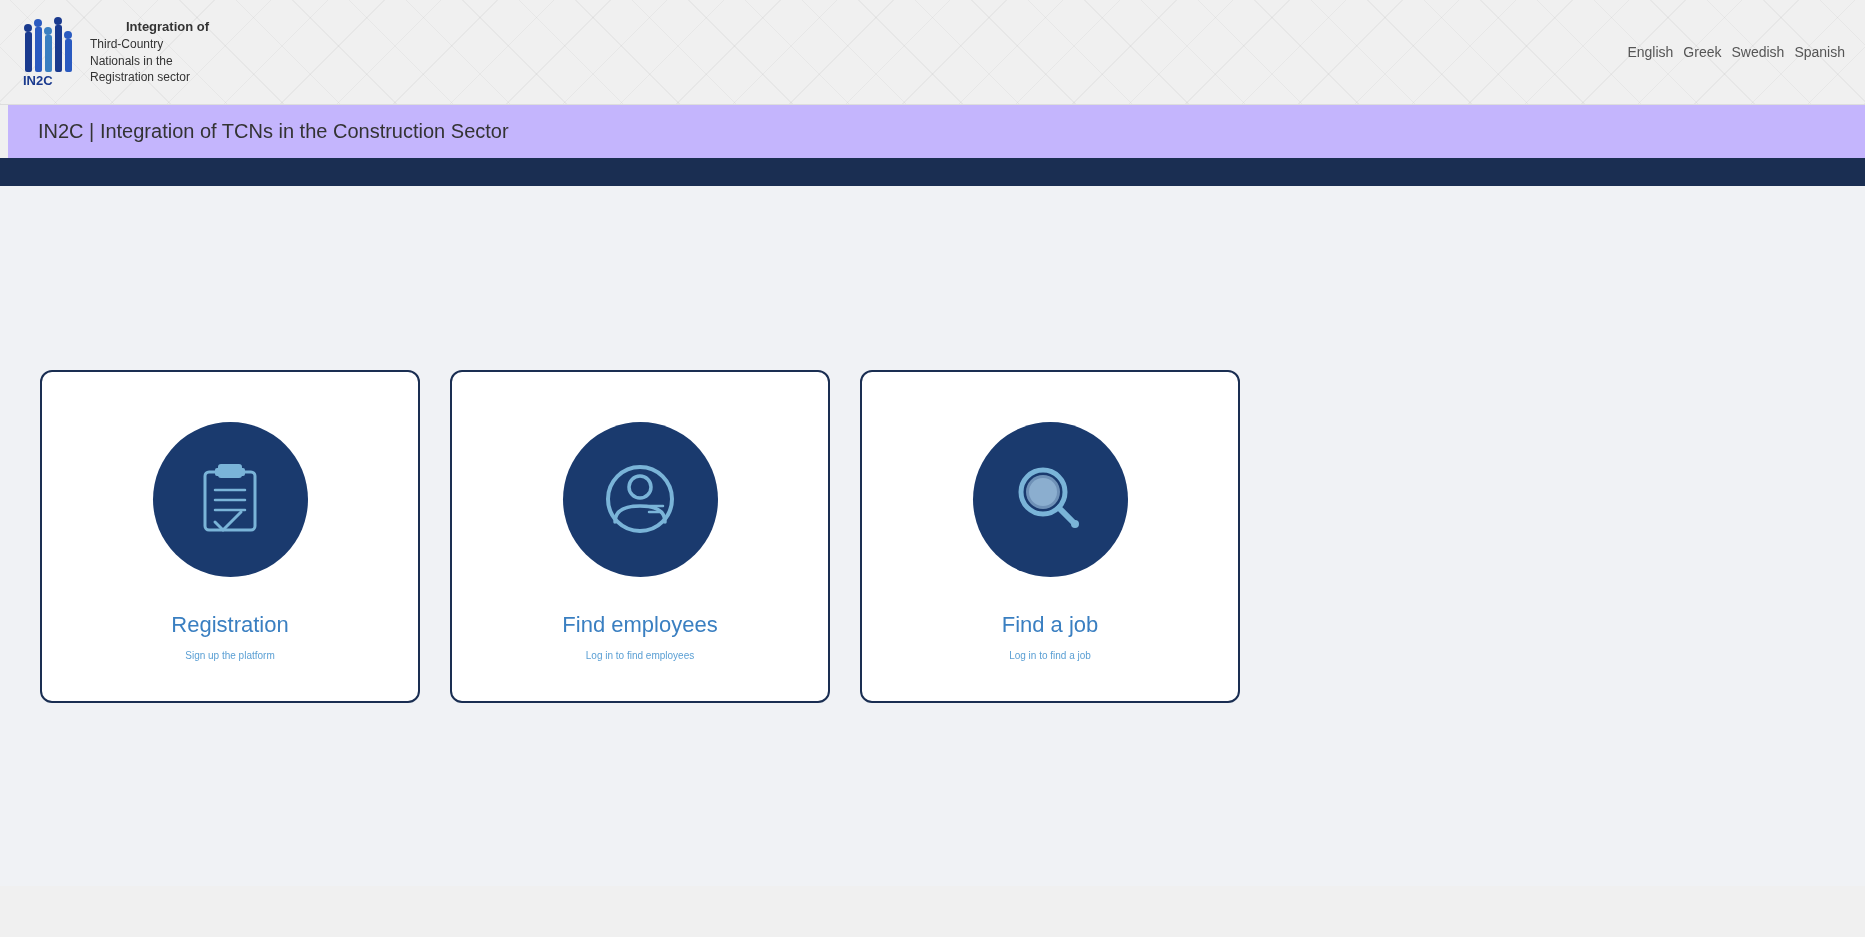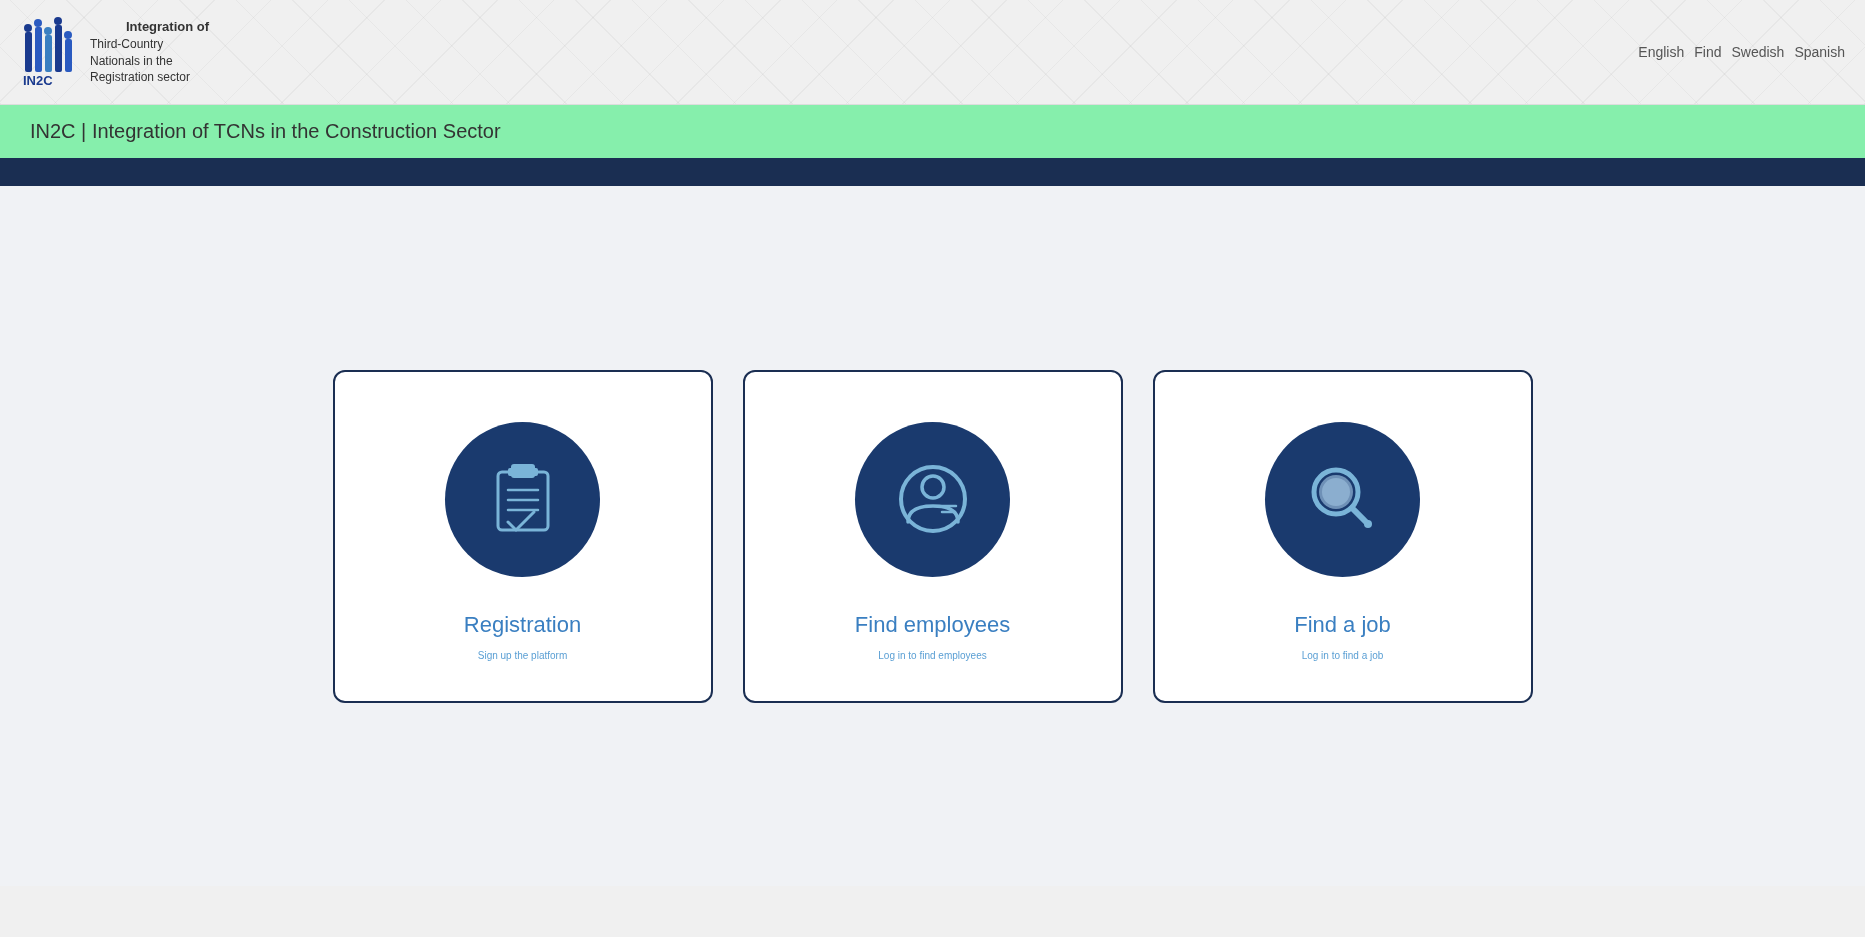--- a/index.html
+++ b/index.html
@@ -66,40 +66,40 @@
     }
 
     .lang-nav a {
       color: #555;
       text-decoration: none;
       font-size: 14px;
     }
 
     
     .subtitle-bar {
-      background-color: #86efac;
+      background-color: #c4b5fd;
       padding: 15px 30px;
       font-size: 20px;
       color: #333;
       font-weight: normal;
+      margin-left: 8px;
     }
 
     
     .navy-bar {
       background-color: #1a2e52;
       height: 28px;
     }
 
     
     .main-content {
       background-color: #f0f2f5;
       min-height: 700px;
       display: flex;
       align-items: center;
-      justify-content: center;
       padding: 60px 40px;
     }
 
     .cards-container {
       display: flex;
       gap: 30px;
       justify-content: center;
       align-items: stretch;
       max-width: 1200px;
       width: 100%;
@@ -174,21 +174,21 @@
     <div class="logo-text">
       <div class="brand">Integration of</div>
       <div>Third-Country</div>
       <div>Nationals in the</div>
       <div>Registration sector</div>
     </div>
   </div>
 
   <nav class="lang-nav">
     <a href="#">English</a>
-    <a href="#">Find</a>
+    <a href="#">Greek</a>
     <a href="#">Swedish</a>
     <a href="#">Spanish</a>
   </nav>
 </header>
 
 <div class="subtitle-bar">
   <span>IN2C | Integration of TCNs in the Construction Sector</span>
 </div>
 
 <div class="navy-bar"></div>

